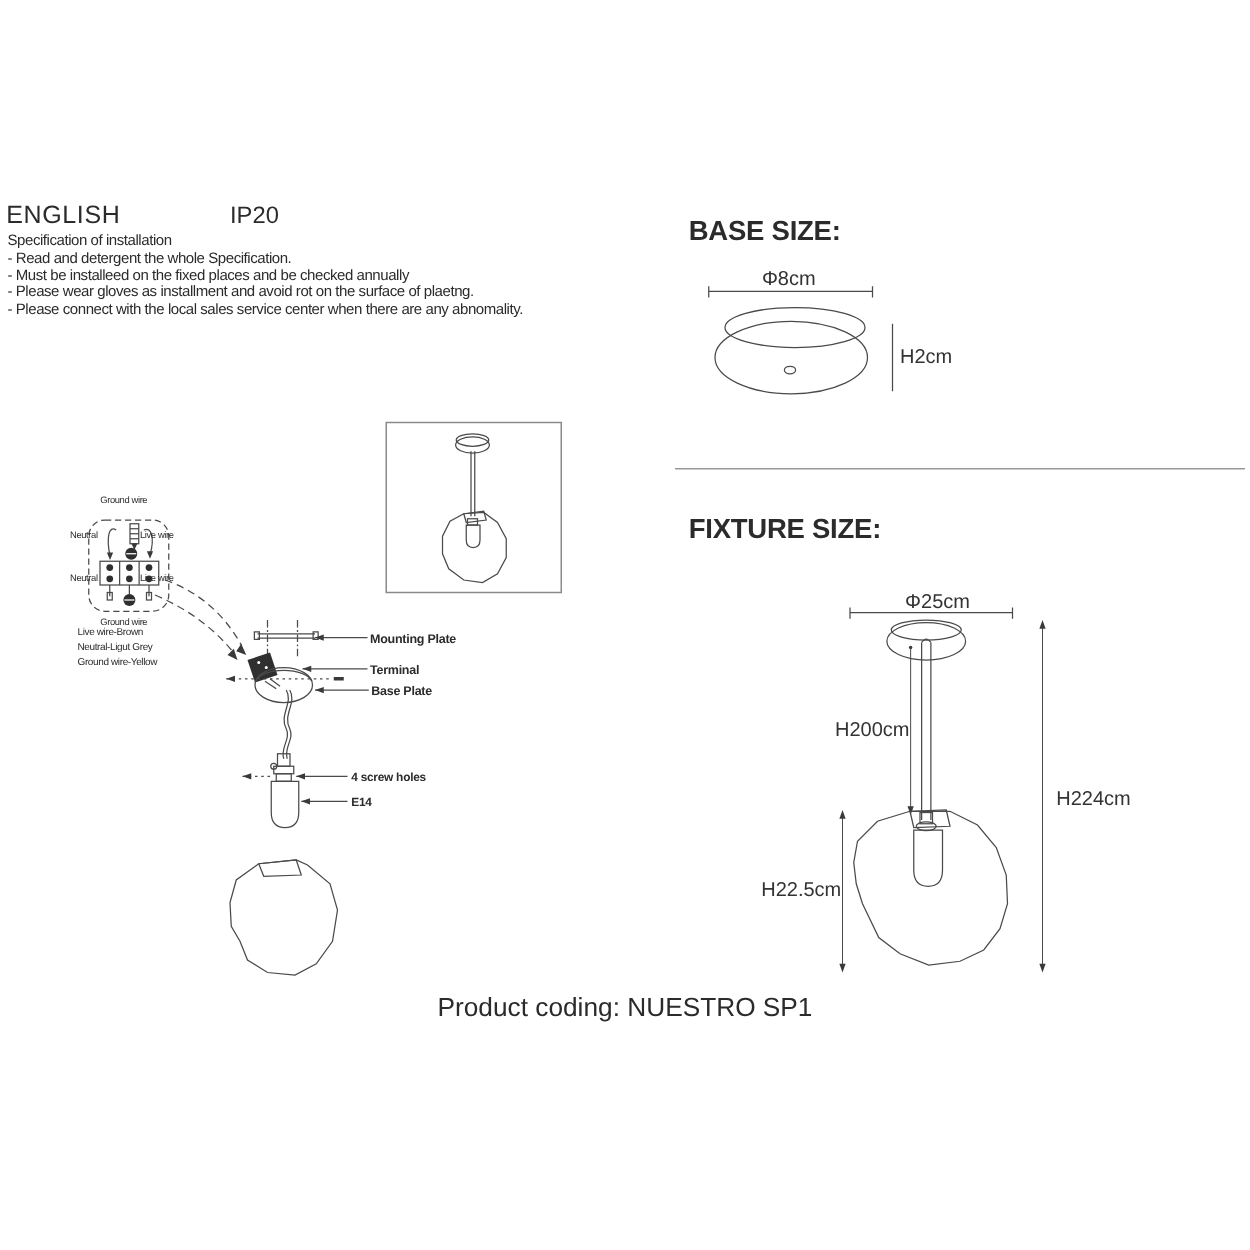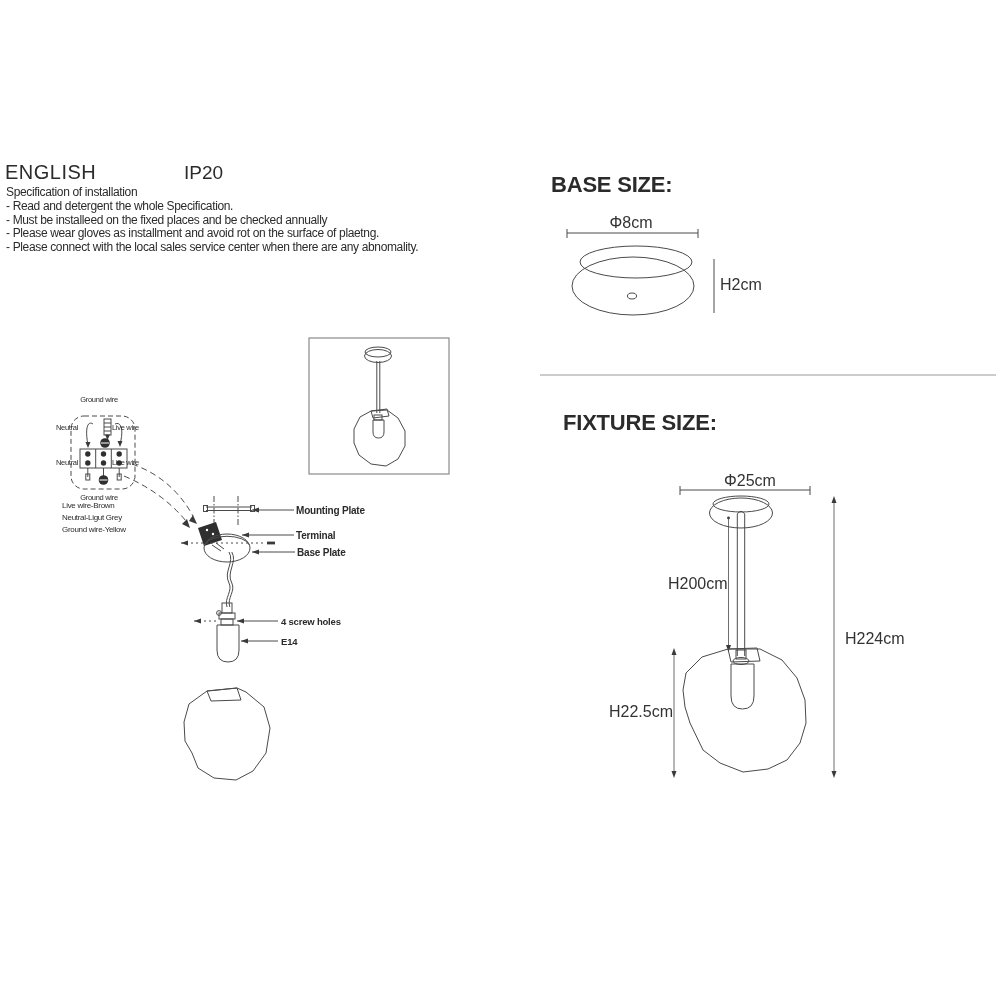--- a/index.html
+++ b/index.html
@@ -5,21 +5,21 @@
   html,body{margin:0;padding:0;background:#fff;}
   .canvas{position:relative;width:1000px;height:1000px;background:#ffffff;overflow:hidden;
           font-family:"Liberation Sans",sans-serif;color:#2b2b2b;}
   .abs{position:absolute;}
   #art{position:absolute;left:0;top:0;}
   .hdr-lang{left:5px;top:161px;font-size:20px;letter-spacing:.5px;}
   .hdr-ip{left:145px;top:162px;font-size:19px;margin-left:39px;}
   .spec{left:6px;top:186px;width:570px;font-size:12px;letter-spacing:-0.35px;line-height:13.8px;}
   .sec-title{font-size:22px;letter-spacing:-0.2px;font-weight:bold;}
   .title-base{left:551px;top:172px;}
-  .title-fixture{left:551px;top:410px;margin-left:12px;}
+  .title-fixture{left:551px;top:410px;}
   .product{left:0;top:795px;width:1000px;text-align:center;font-size:21px;}
   svg text{font-family:"Liberation Sans",sans-serif;fill:#2b2b2b;}
   .lbl{font-size:10px;font-weight:600;letter-spacing:-0.2px;}
   .lbl-sm{font-size:9.5px;font-weight:600;letter-spacing:-0.2px;}
   .dim{font-size:16px;fill:#333;}
   .tiny{font-size:7.5px;letter-spacing:-0.3px;}
   .tiny2{font-size:8px;letter-spacing:-0.3px;}
 </style>
 </head>
 <body>
@@ -200,13 +200,14 @@
     <div>Specification of installation</div>
     <div>- Read and detergent the whole Specification.</div>
     <div>- Must be installeed on the fixed places and be checked annually</div>
     <div>- Please wear gloves as installment and avoid rot on the surface of plaetng.</div>
     <div>- Please connect with the local sales service center when there are any abnomality.</div>
   </div>
 
   <div class="abs sec-title title-base">BASE SIZE:</div>
   <div class="abs sec-title title-fixture">FIXTURE SIZE:</div>
 
+  <div class="abs product">Product coding: NUESTRO SP1</div>
 </div>
 
 </body></html>

